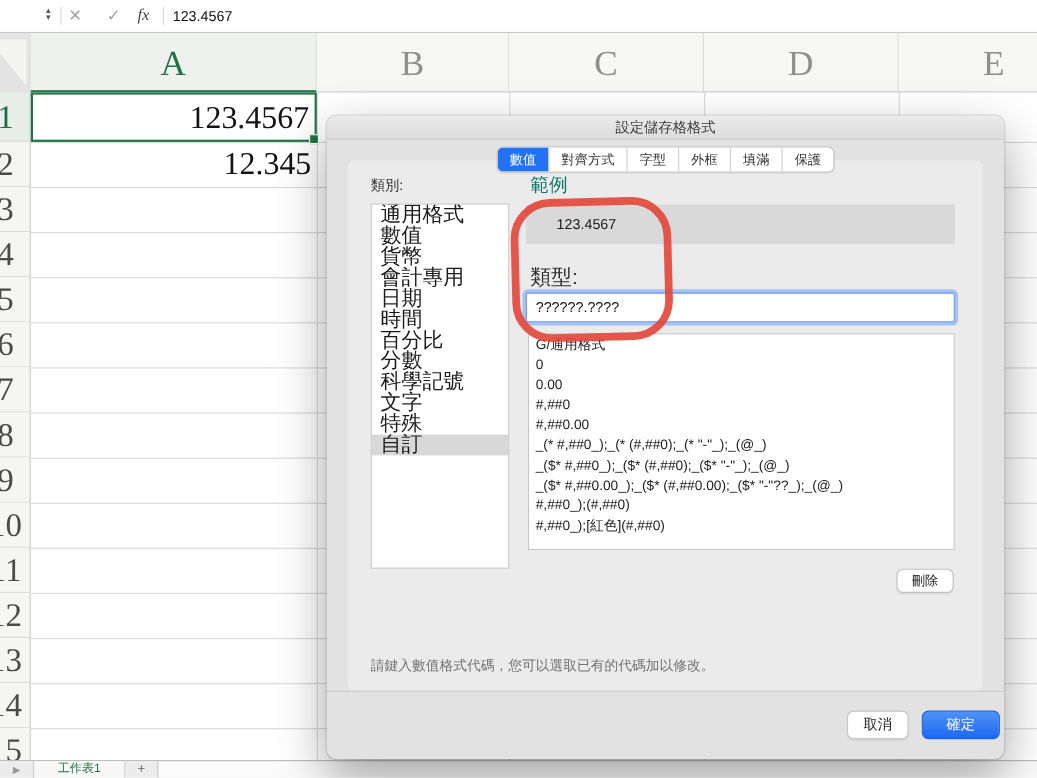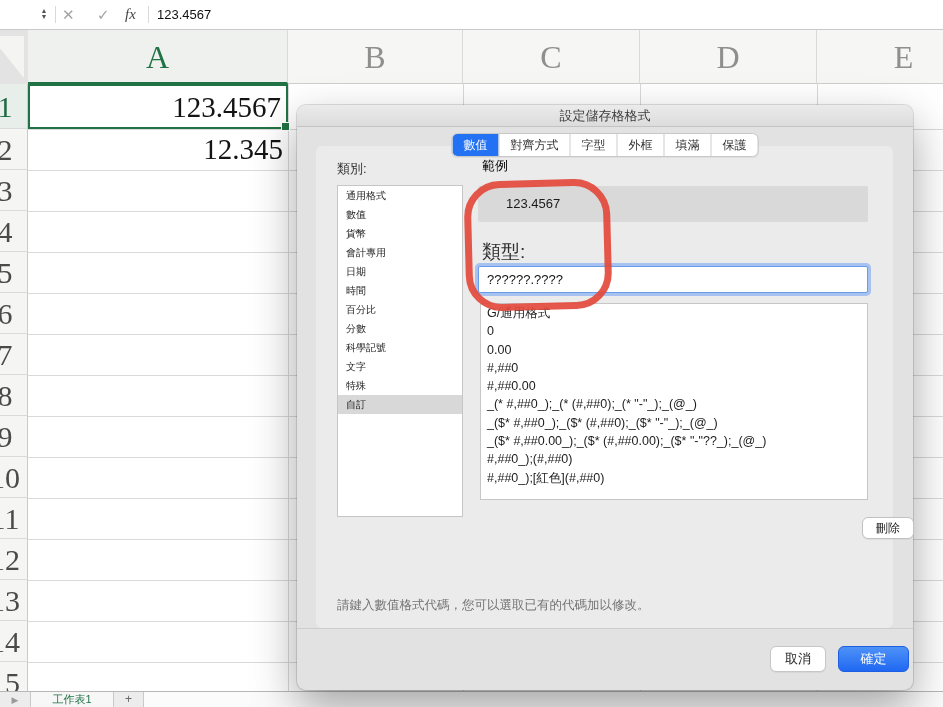--- a/index.html
+++ b/index.html
@@ -54,36 +54,36 @@
     border:1px solid #c8c8c8;border-radius:6px;overflow:hidden;height:22px;z-index:12;
     box-shadow:0 1px 1px rgba(0,0,0,.06);}
   .seg{font-size:12px;line-height:22px;padding:0 11px;color:#333;white-space:nowrap;cursor:default;}
   .seg + .seg{border-left:1px solid #cdcdcd;}
   .seg.on{background:#2372f4;color:#fff;border-left:none;}
   .panel{position:absolute;left:19px;top:41px;width:577px;height:482px;background:#ebebeb;
     border-radius:6px;}
   .cat-label{position:absolute;left:21px;top:14px;font-size:13px;color:#2e2e2e;}
   .cat-list{position:absolute;left:21px;top:39px;width:126px;height:332px;background:#fff;
     border:1px solid #c6c6c6;box-sizing:border-box;overflow:hidden;}
-  .cat-item{font-size:10px;line-height:19px;padding-left:8px;color:#1b1b1b;white-space:nowrap;}
+  .cat-item{font-size:19px;line-height:19px;padding-left:8px;color:#1b1b1b;white-space:nowrap;}
   .cat-item.on{background:#d8d8d8;}
-  .sample-label{position:absolute;left:166px;top:11px;font-size:13px;color:#000000;}
+  .sample-label{position:absolute;left:166px;top:11px;font-size:17px;color:#0f766e;}
   .sample-box{position:absolute;left:162px;top:40px;width:390px;height:36px;background:#d9d9d9;
     border-radius:2px;box-sizing:border-box;}
   .sample-box span{position:absolute;left:28px;top:0;line-height:36px;font-size:13px;color:#1b1b1b;}
   .type-label{position:absolute;left:166px;top:93px;font-size:19px;color:#2e2e2e;}
   .type-input{position:absolute;left:162px;top:120px;width:390px;height:27px;box-sizing:border-box;
     background:#fff;border:1px solid #6a9aea;border-radius:2px;box-shadow:0 0 0 3px rgba(110,160,245,.55);
     font-size:13px;color:#111;padding:0 0 0 8px;font-family:"Liberation Sans","DejaVu Sans",sans-serif;outline:none;}
   .code-list{position:absolute;left:164px;top:157px;width:388px;height:197px;background:#fff;
     border:1px solid #c6c6c6;box-sizing:border-box;overflow:hidden;}
   .code-item{font-size:12.5px;line-height:18.3px;padding-left:6px;color:#1b1b1b;white-space:nowrap;}
   .del-btn{position:absolute;left:499px;top:371px;width:52px;height:22px;background:#fff;
     border:1px solid #c1c1c1;border-radius:6px;font-size:12px;color:#222;box-shadow:0 1px 1px rgba(0,0,0,.05);
-    font-family:inherit;margin-left:47px;}
+    font-family:inherit;}
   .help{position:absolute;left:21px;top:451px;font-size:12.5px;color:#737373;}
   .footer-divider{position:absolute;left:0;top:523px;width:100%;height:1px;background:#cdcdcd;}
   .btn{position:absolute;top:541px;height:26px;border-radius:6px;font-size:13px;font-family:inherit;}
   .cancel-btn{left:473px;width:56px;background:#fff;border:1px solid #c6c6c6;color:#222;
     box-shadow:0 1px 1px rgba(0,0,0,.06);}
   .ok-btn{left:541px;width:71px;background:linear-gradient(#4e92f7,#1f68f2);border:1px solid #1d5fe0;
     color:#fff;}
   
   #annotation{position:absolute;left:465px;top:180px;width:146px;height:130px;box-sizing:border-box;
     border:7px solid #e2493b;border-radius:36px;z-index:20;transform:rotate(-1.5deg);opacity:.92;}

